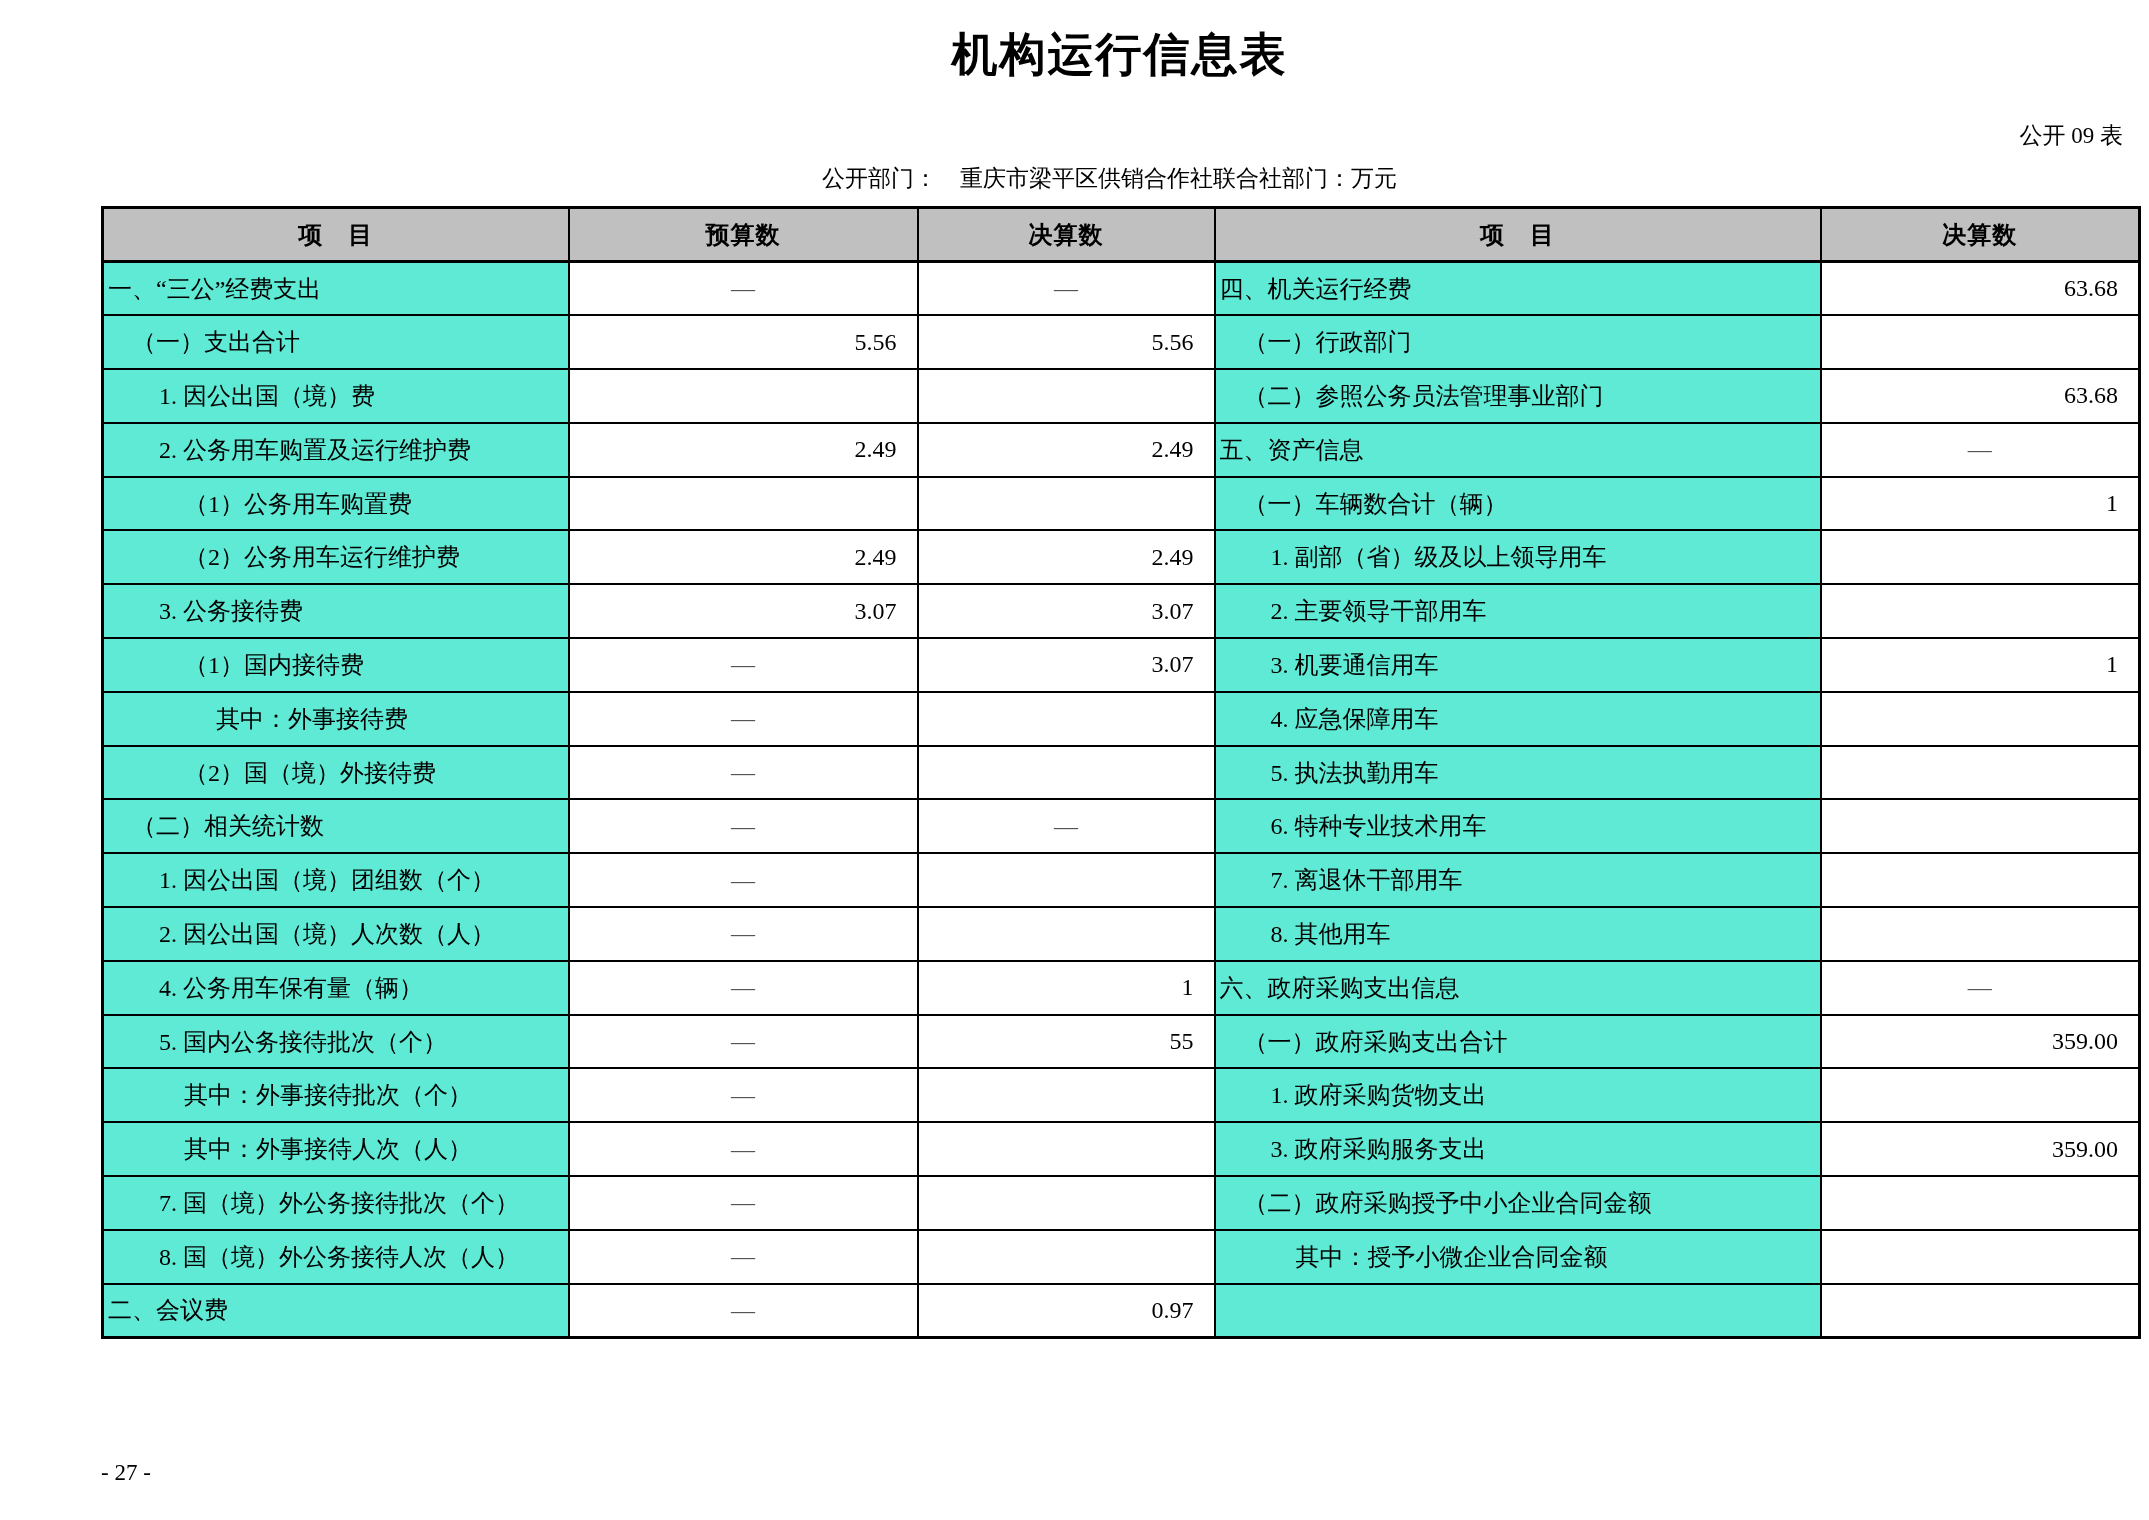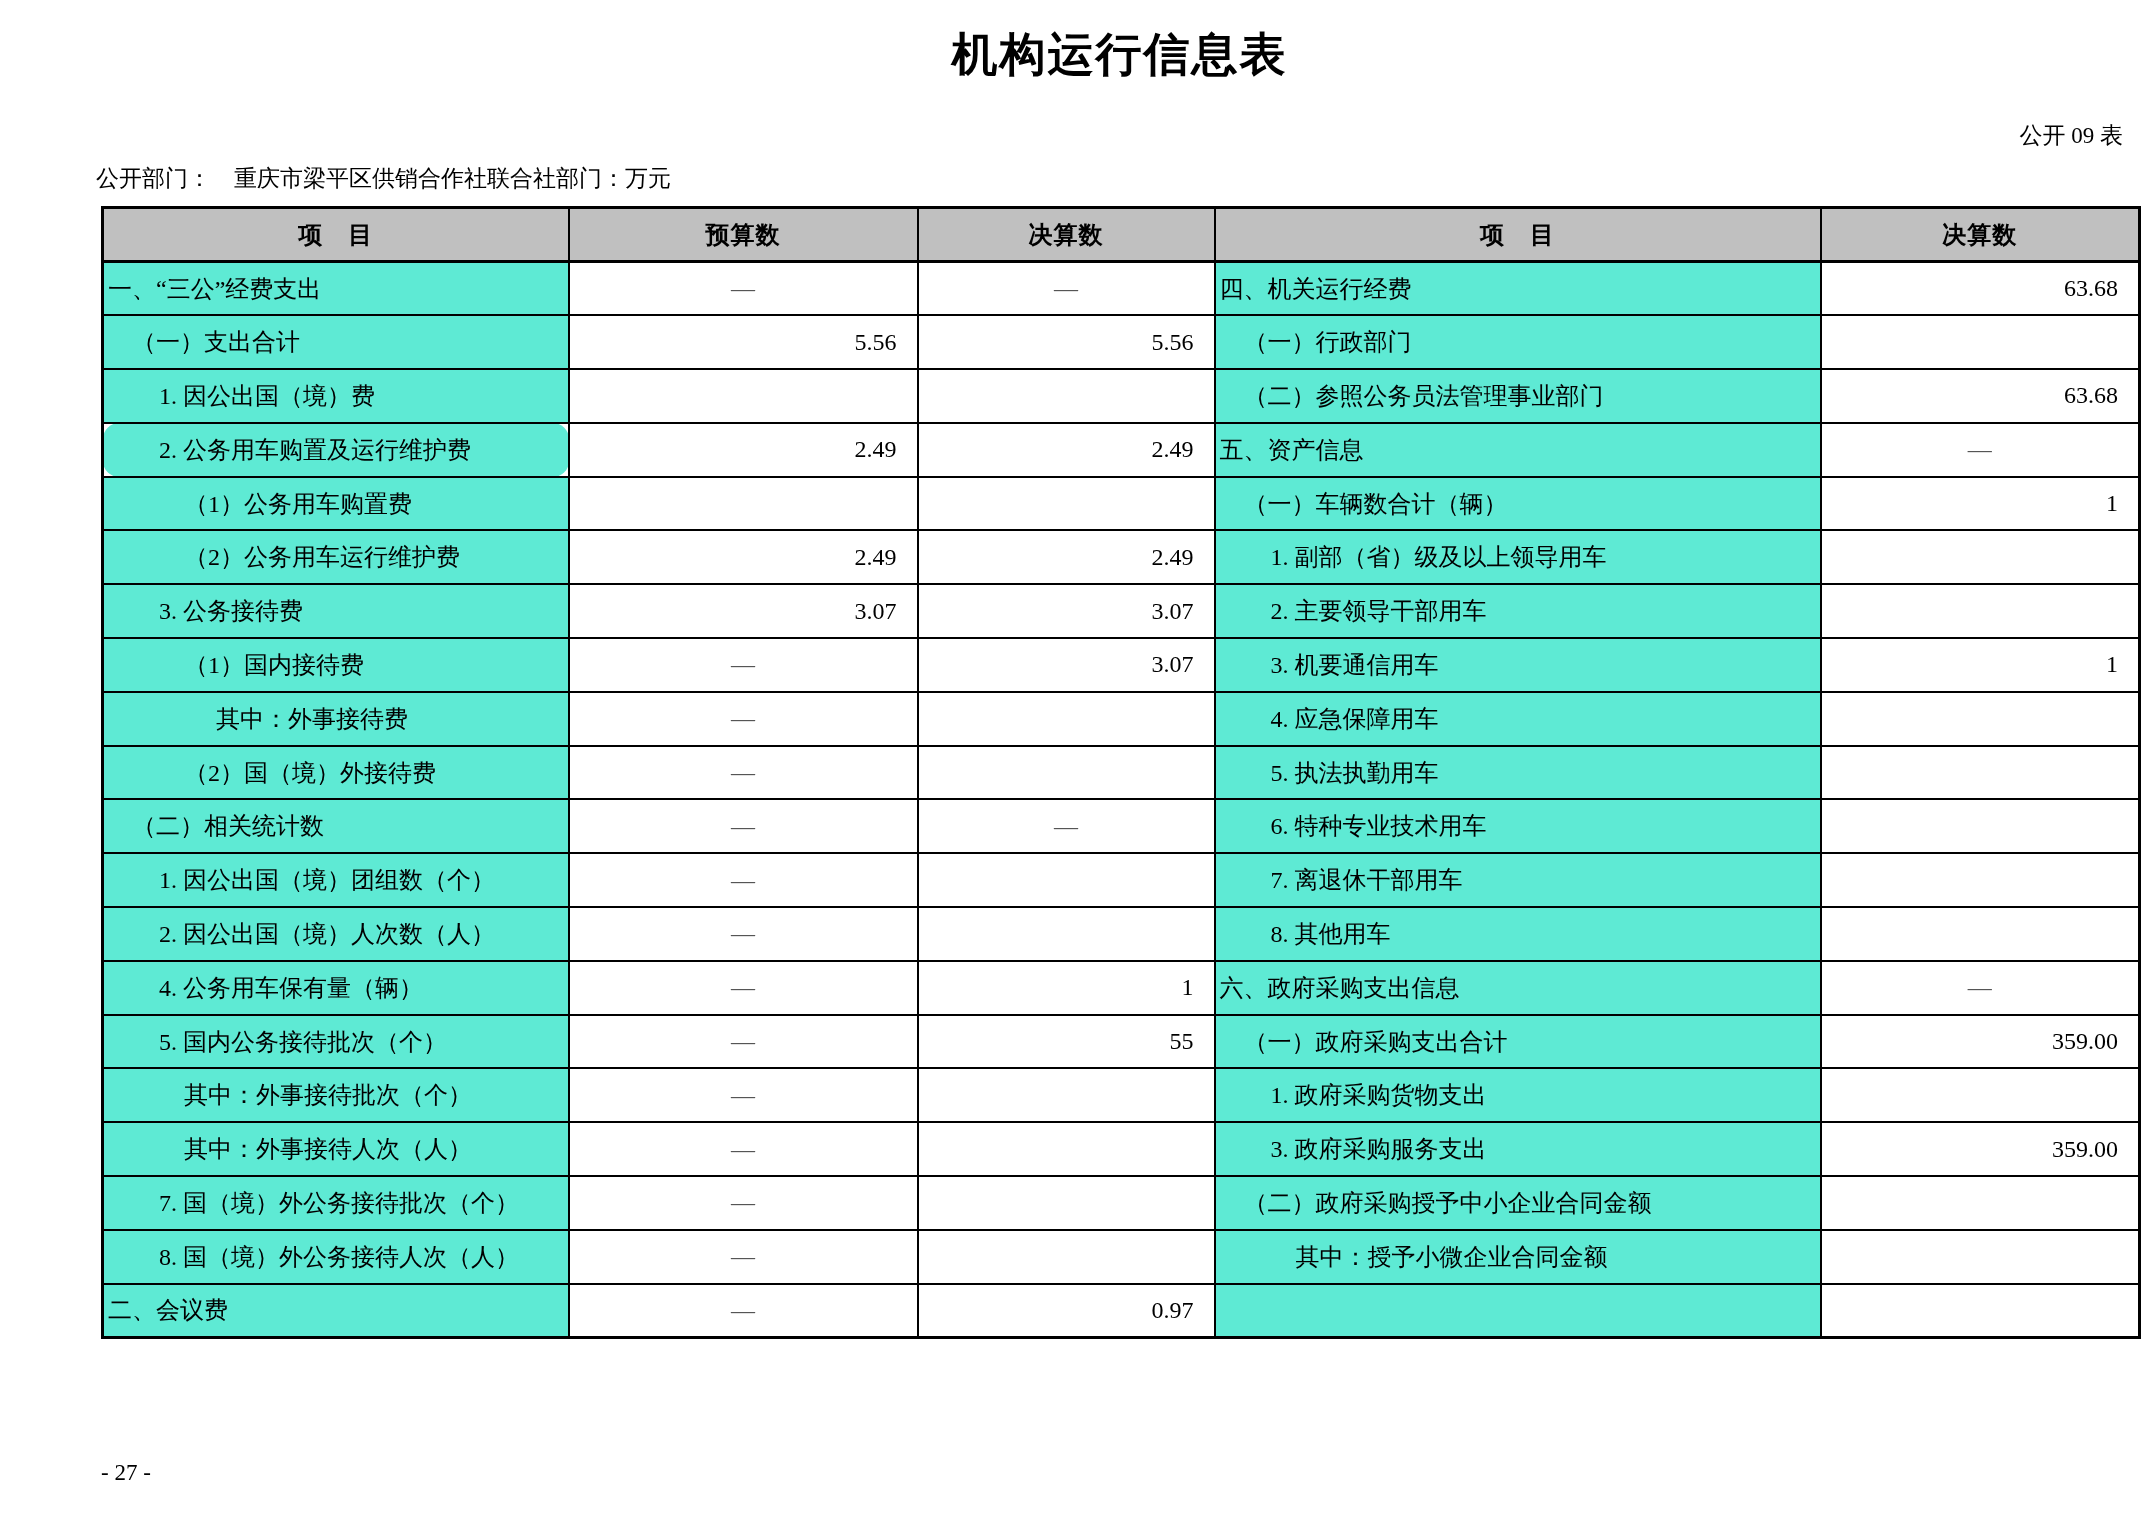--- a/index.html
+++ b/index.html
@@ -25,21 +25,21 @@
   }
   .form-code {
     position: absolute;
     top: 120px; right: 26px;
     font-size: 23px;
   }
   .meta {
     position: absolute;
     top: 163px; left: 96px; right: 26px;
     display: flex;
-    justify-content: flex-start;
+    justify-content: center;
     font-size: 23px;
   }
   table.info-table {
     position: absolute;
     top: 206px; left: 101px;
     width: 2037px;
     border-collapse: collapse;
     table-layout: fixed;
     border: 3px solid #000;
   }
@@ -130,21 +130,21 @@
       <td class="val"></td>
     </tr>
         <tr>
       <td class="label" style="padding-left: 55px;">1. 因公出国（境）费</td>
       <td class="val"></td>
       <td class="val"></td>
       <td class="label" style="padding-left: 28px;">（二）参照公务员法管理事业部门</td>
       <td class="val">63.68</td>
     </tr>
         <tr>
-      <td class="label" style="padding-left: 55px; border-radius: 16px;">2. 公务用车购置及运行维护费</td>
+      <td class="label" style="padding-left: 55px;">2. 公务用车购置及运行维护费</td>
       <td class="val">2.49</td>
       <td class="val">2.49</td>
       <td class="label" style="padding-left: 4px;">五、资产信息</td>
       <td class="val dash">—</td>
     </tr>
         <tr>
       <td class="label" style="padding-left: 80px;">（1）公务用车购置费</td>
       <td class="val"></td>
       <td class="val"></td>
       <td class="label" style="padding-left: 28px;">（一）车辆数合计（辆）</td>

